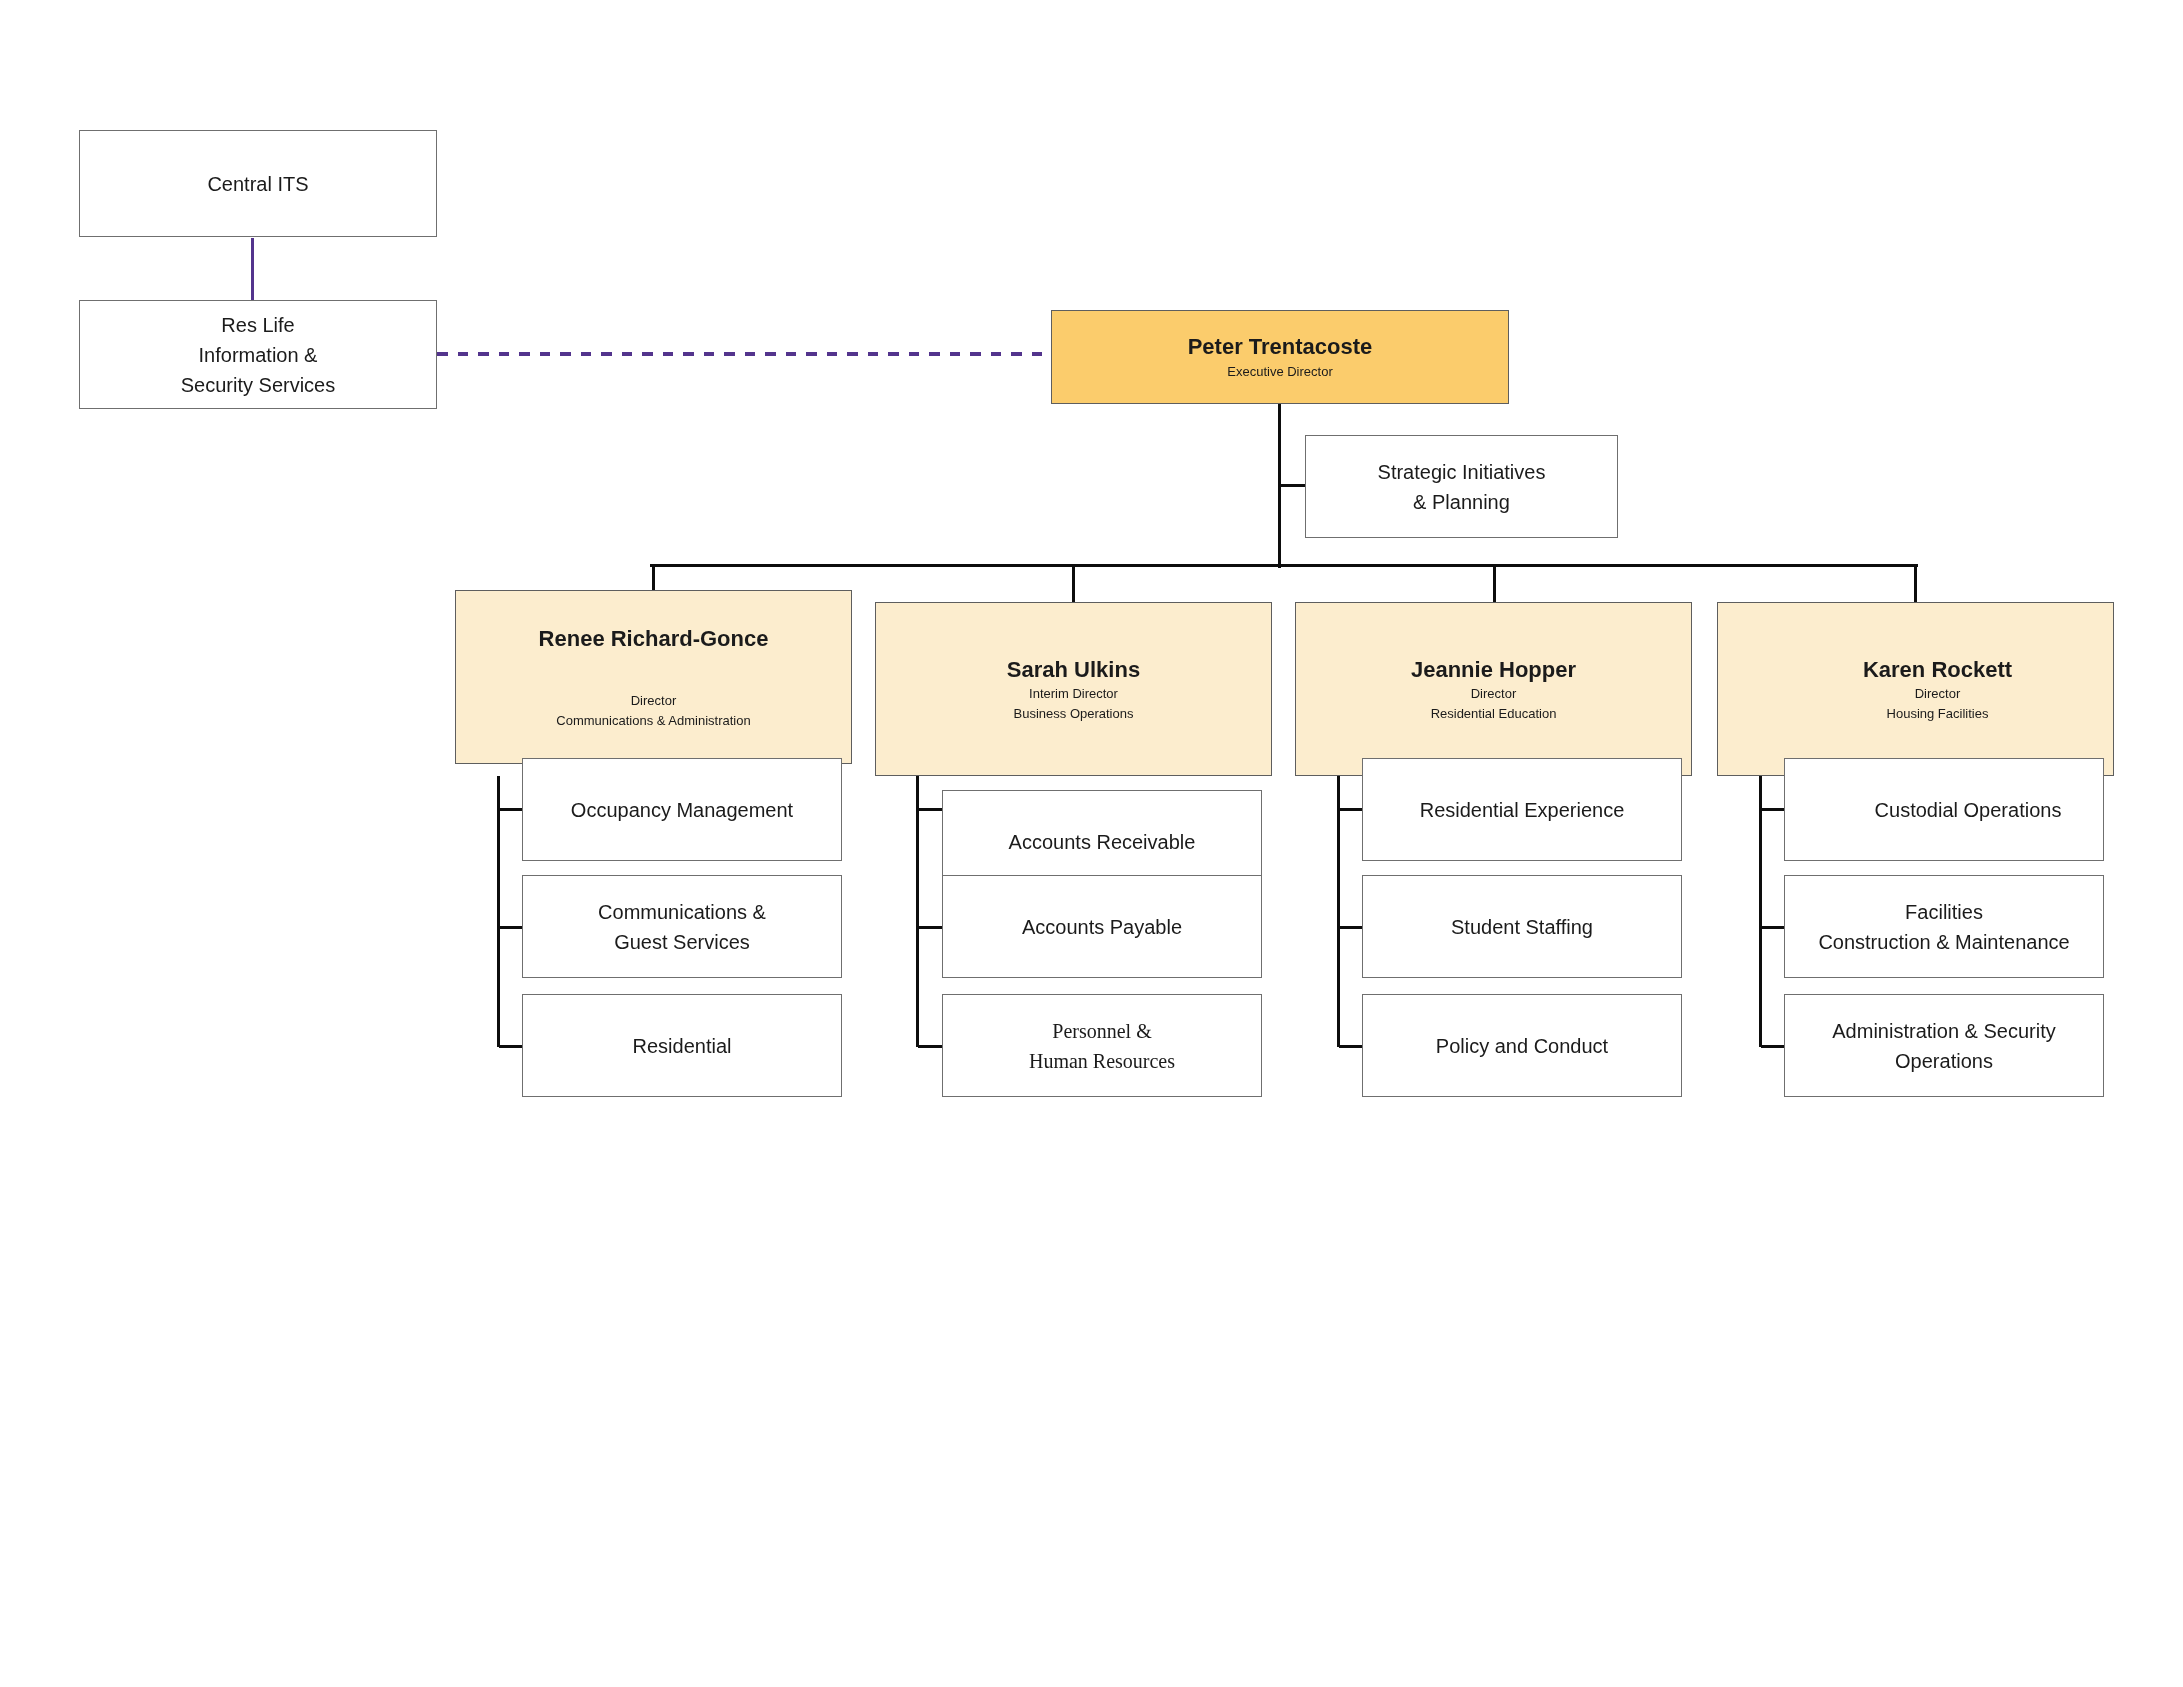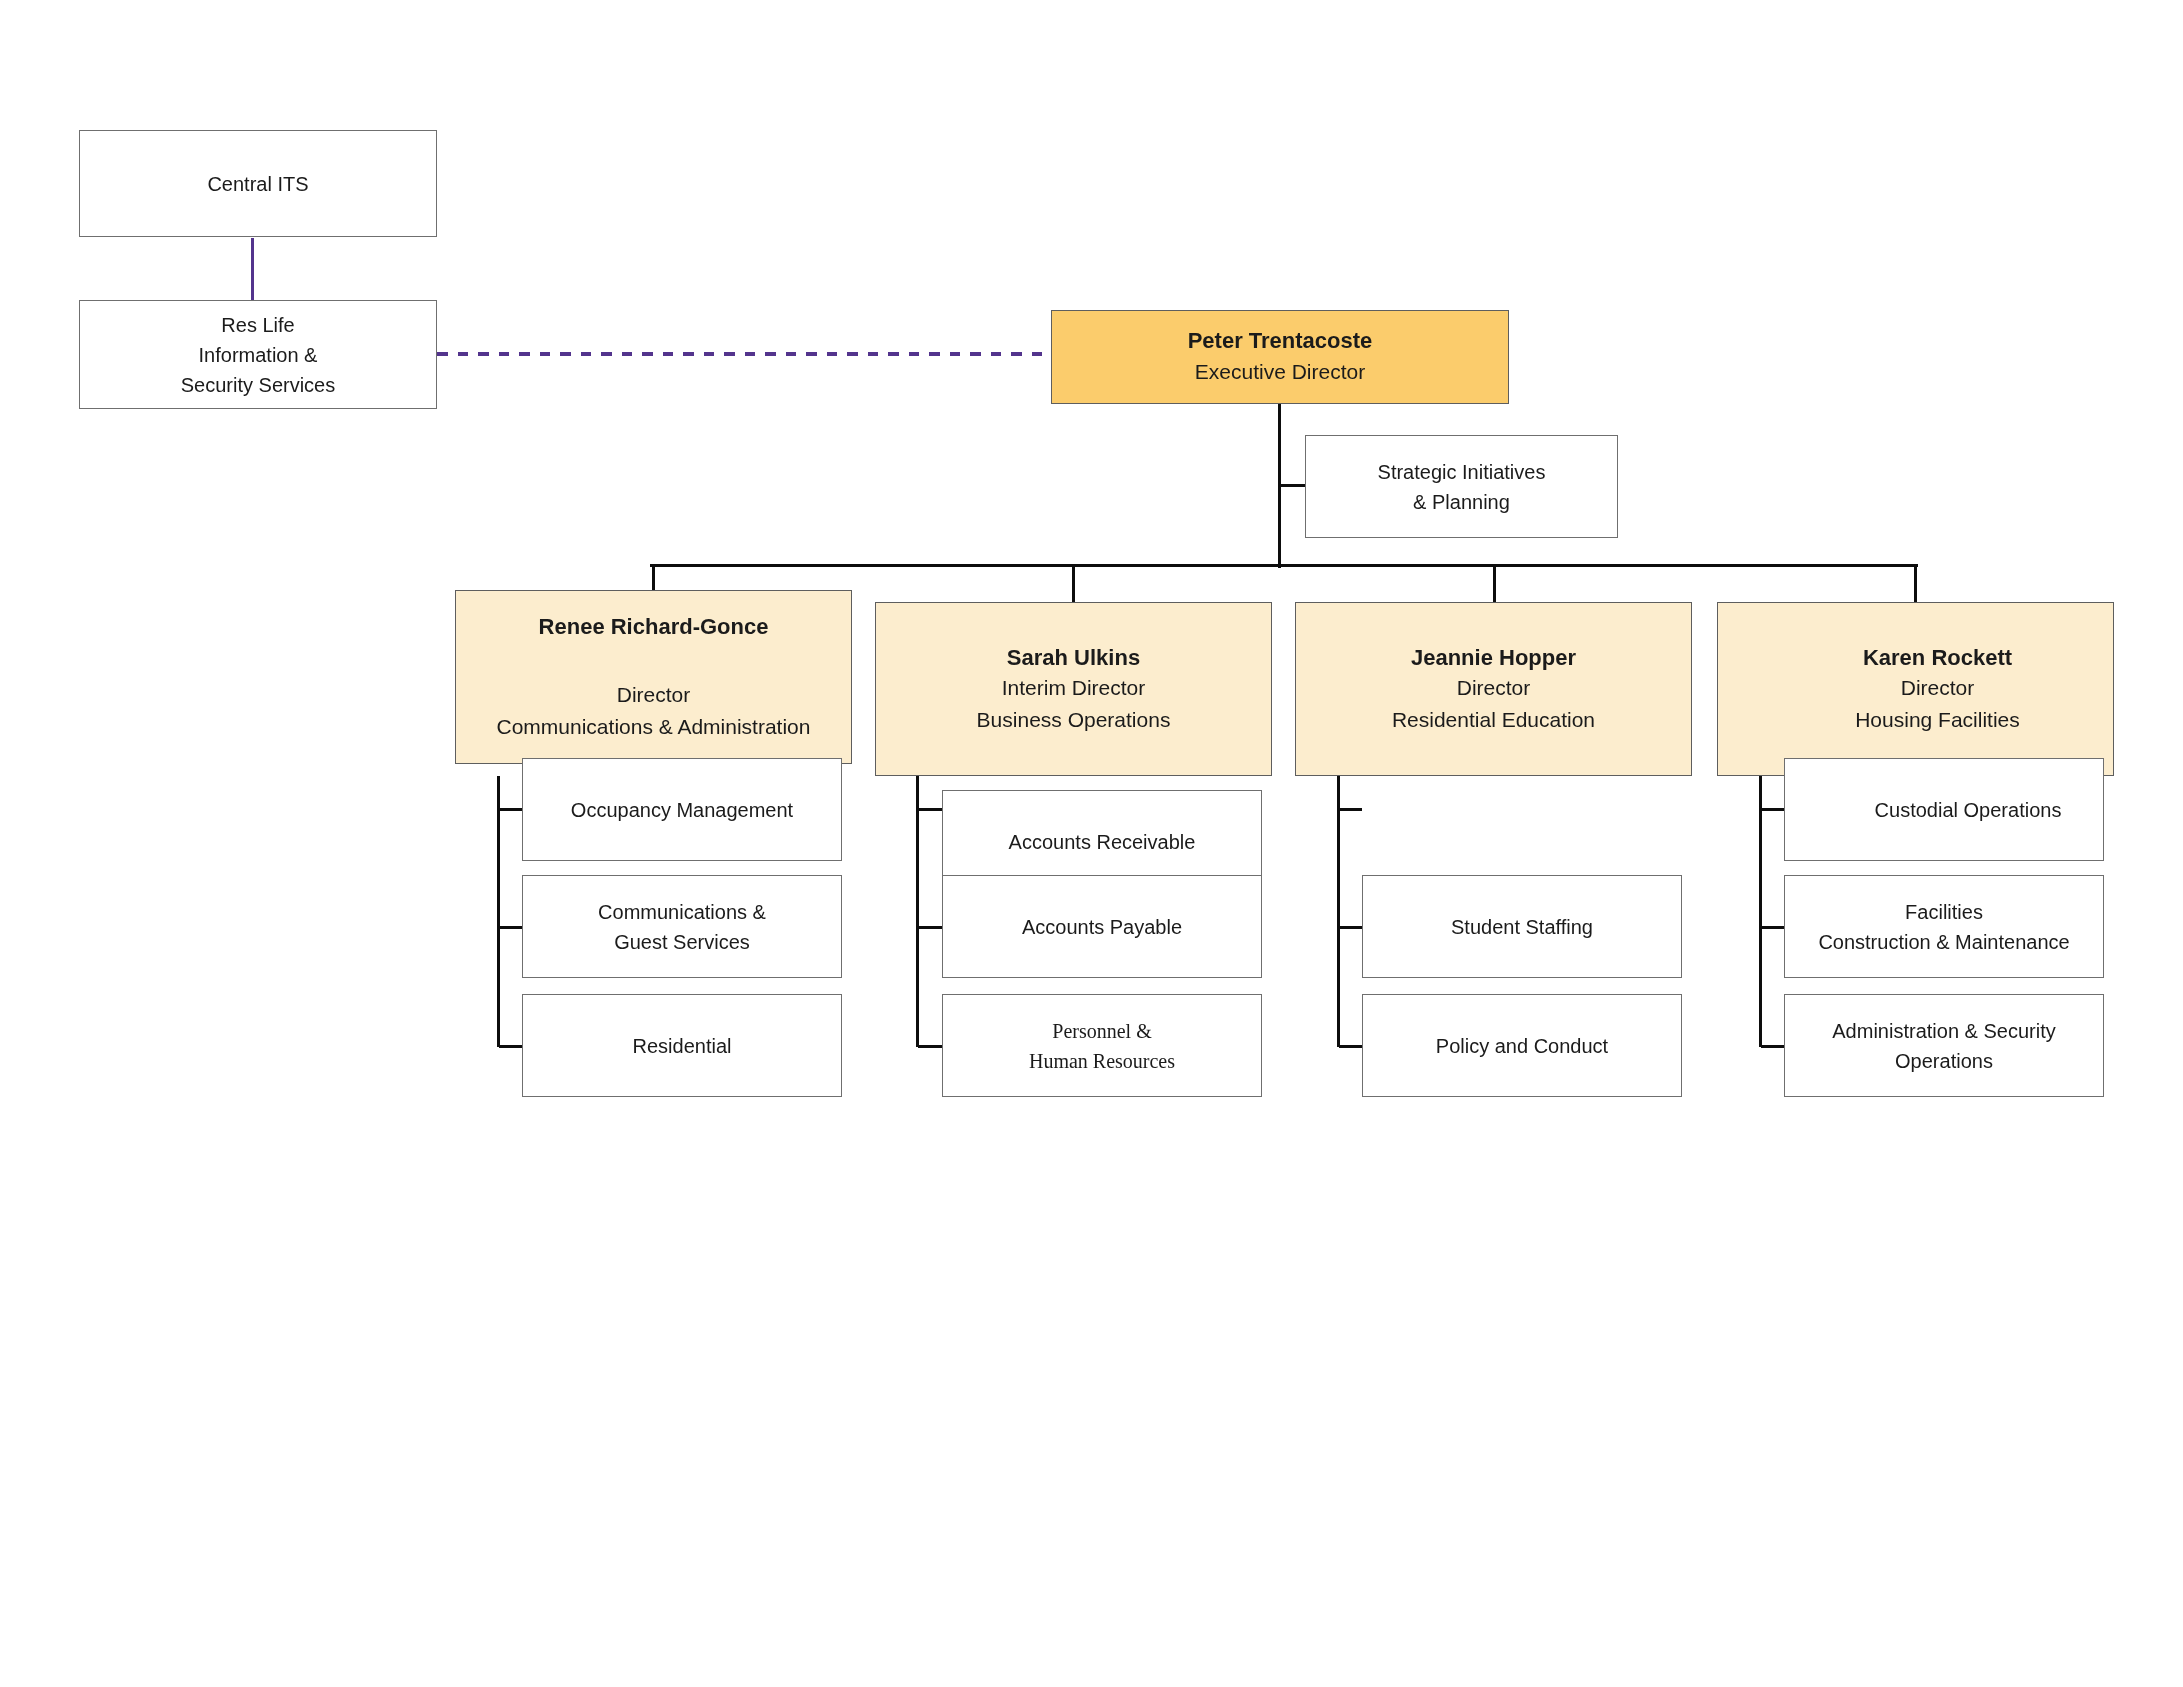--- a/index.html
+++ b/index.html
@@ -37,21 +37,21 @@
     background: var(--director-fill);
     border-color: #5e5e5e;
   }
   .person-name {
     font-size: 22px;
     font-weight: bold;
     line-height: 1.35;
     white-space: pre-line;
   }
   .person-title {
-    font-size: 21px;
+    font-size: 13px;
     line-height: 1.5;
     white-space: pre-line;
   }
   .line {
     position: absolute;
     background: var(--line-color);
   }
   .purple-solid {
     position: absolute;
     background: var(--purple-line-color);
@@ -144,20 +144,23 @@
 
   <div class="box dir-box" style="left:1295px; top:602px; width:397px; height:174px;">
     <div class="person-name">Jeannie Hopper</div>
     <div class="person-title">Director
 Residential Education</div>
   </div>
   <div class="line" style="left:1337px; top:776px; width:3.3px; height:271px;"></div>
   <div class="line" style="left:1339px; top:808px; width:23px; height:3.3px;"></div>
   <div class="line" style="left:1339px; top:926px; width:23px; height:3.3px;"></div>
   <div class="line" style="left:1339px; top:1045px; width:23px; height:3.3px;"></div>
+  <div class="box" style="left:1362px; top:758px; width:320px; height:103px;">
+    <div class="label">Residential Experience</div>
+  </div>
   <div class="box" style="left:1362px; top:875px; width:320px; height:103px;">
     <div class="label">Student Staffing</div>
   </div>
   <div class="box" style="left:1362px; top:994px; width:320px; height:103px;">
     <div class="label">Policy and Conduct</div>
   </div>
 
   <div class="box dir-box" style="left:1717px; top:602px; width:397px; height:174px;padding-left:44px;">
     <div class="person-name">Karen Rockett</div>
     <div class="person-title">Director

